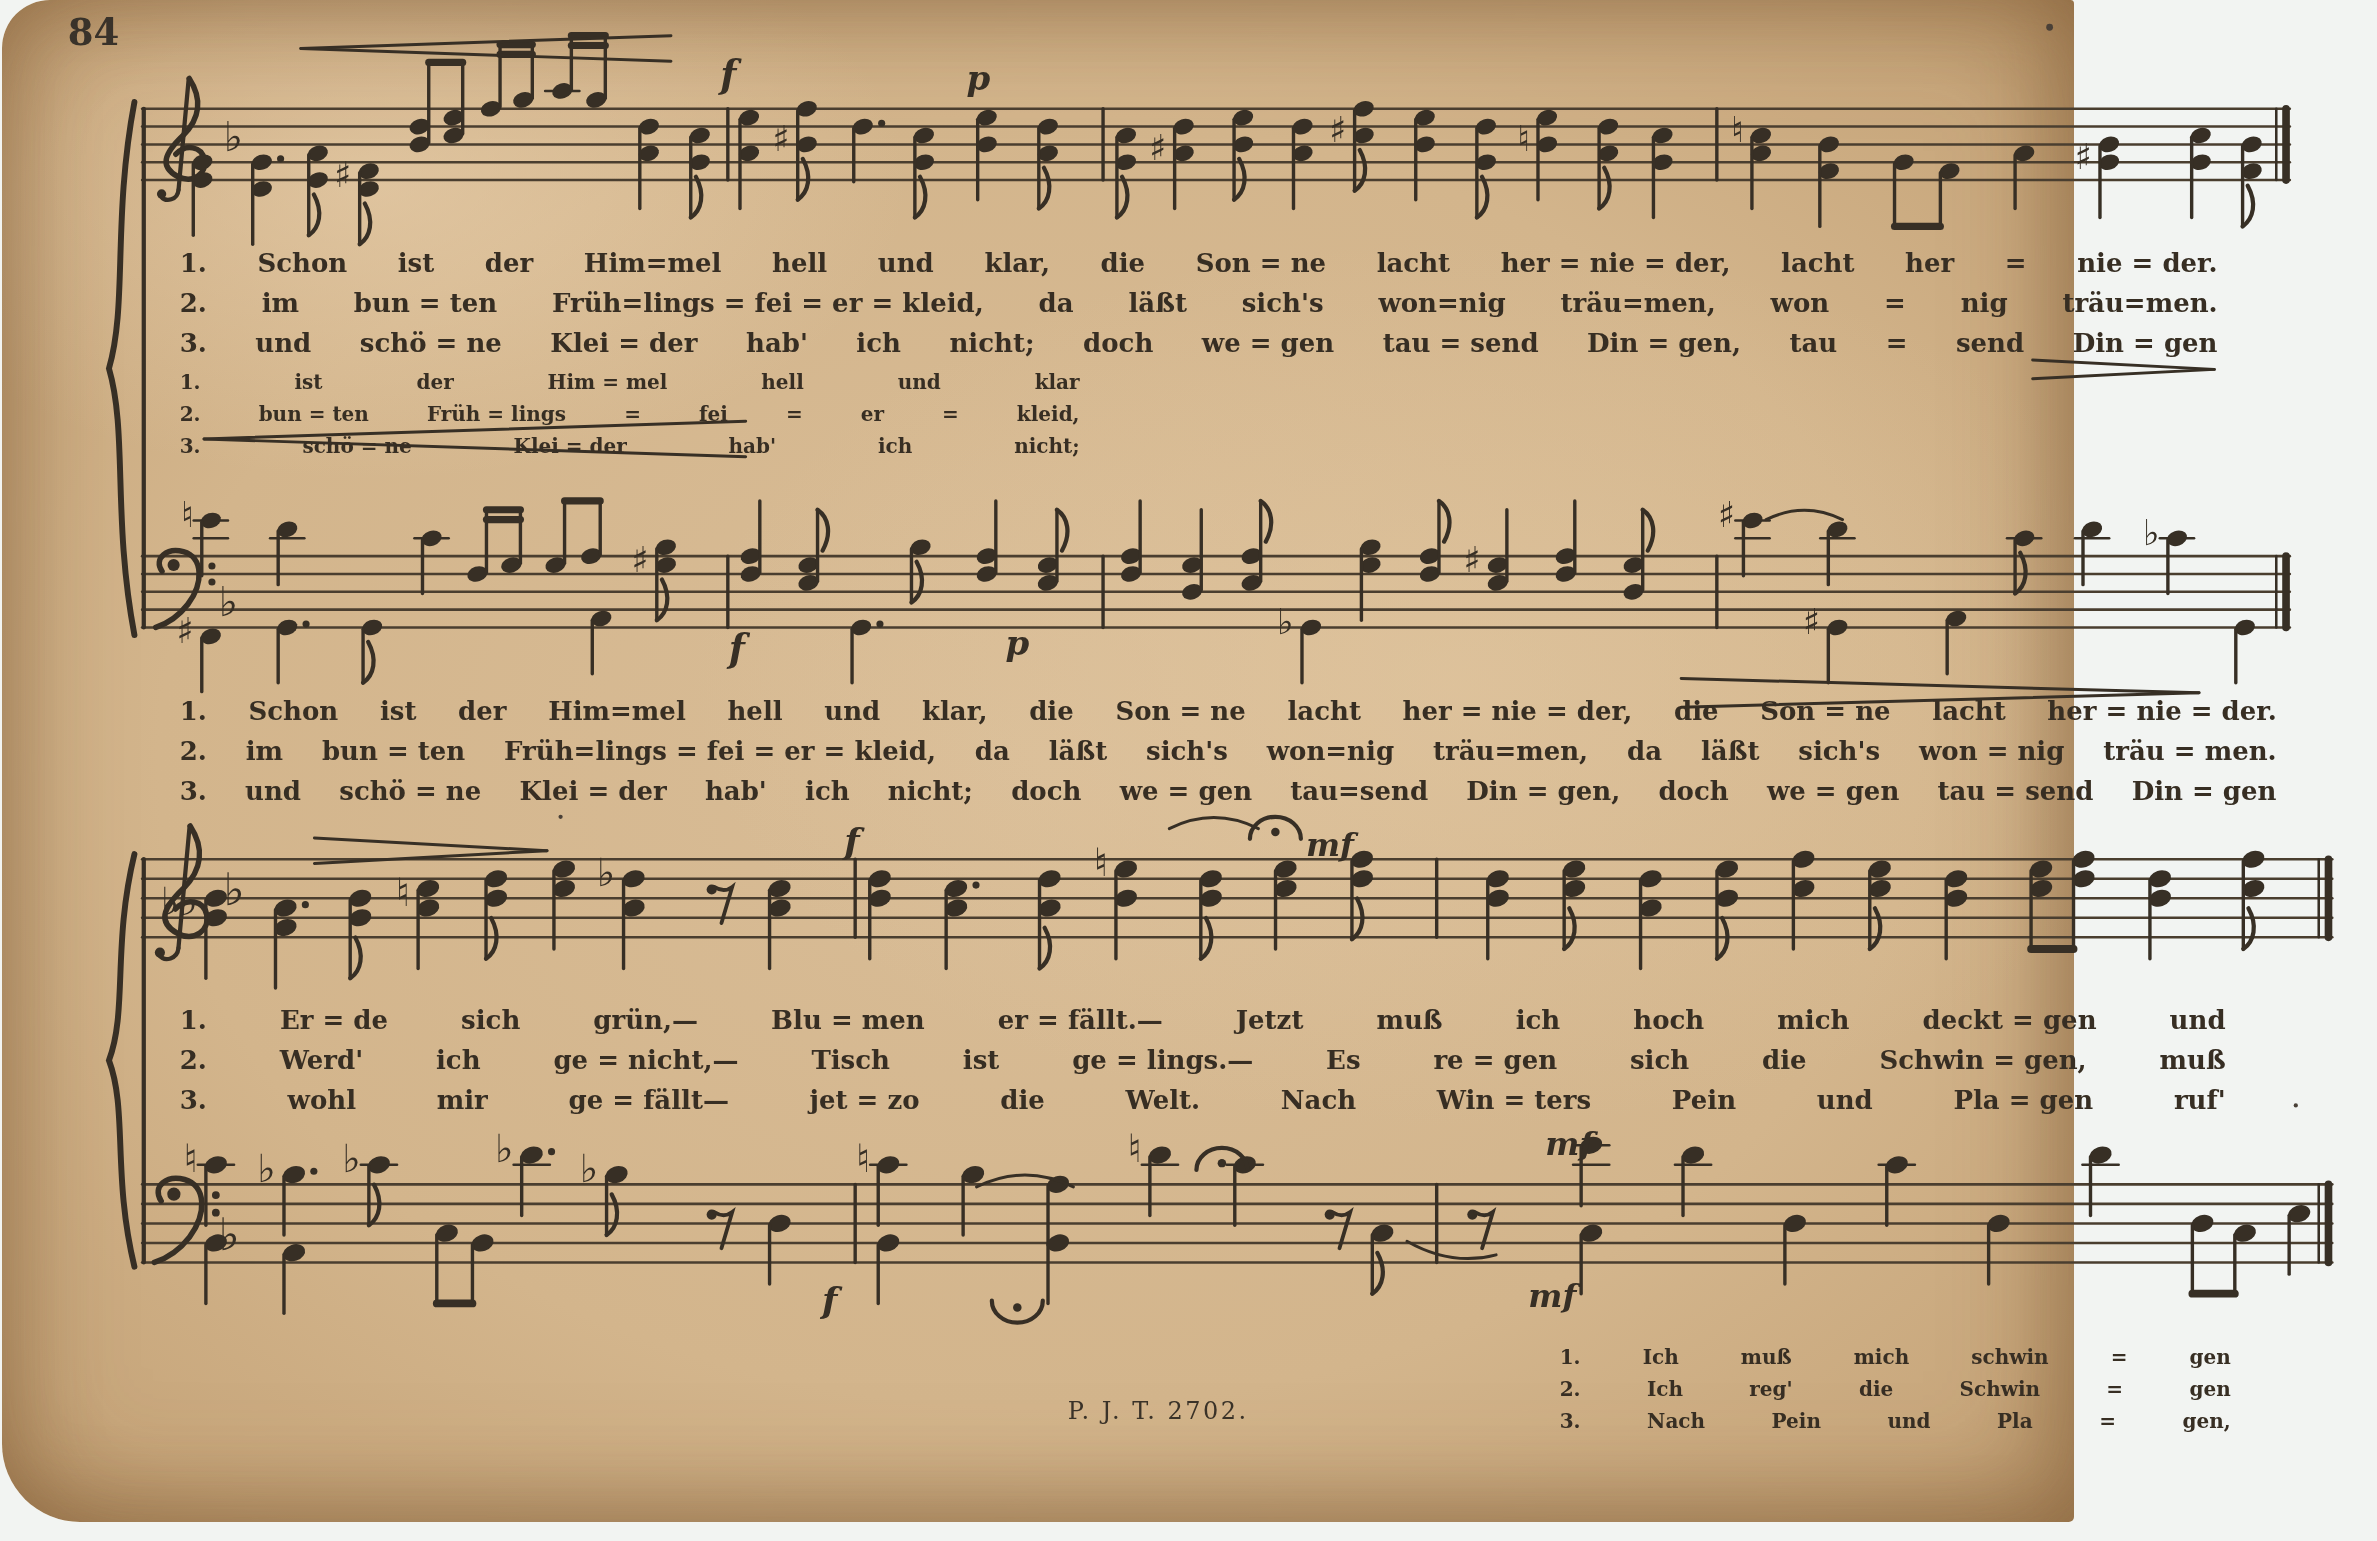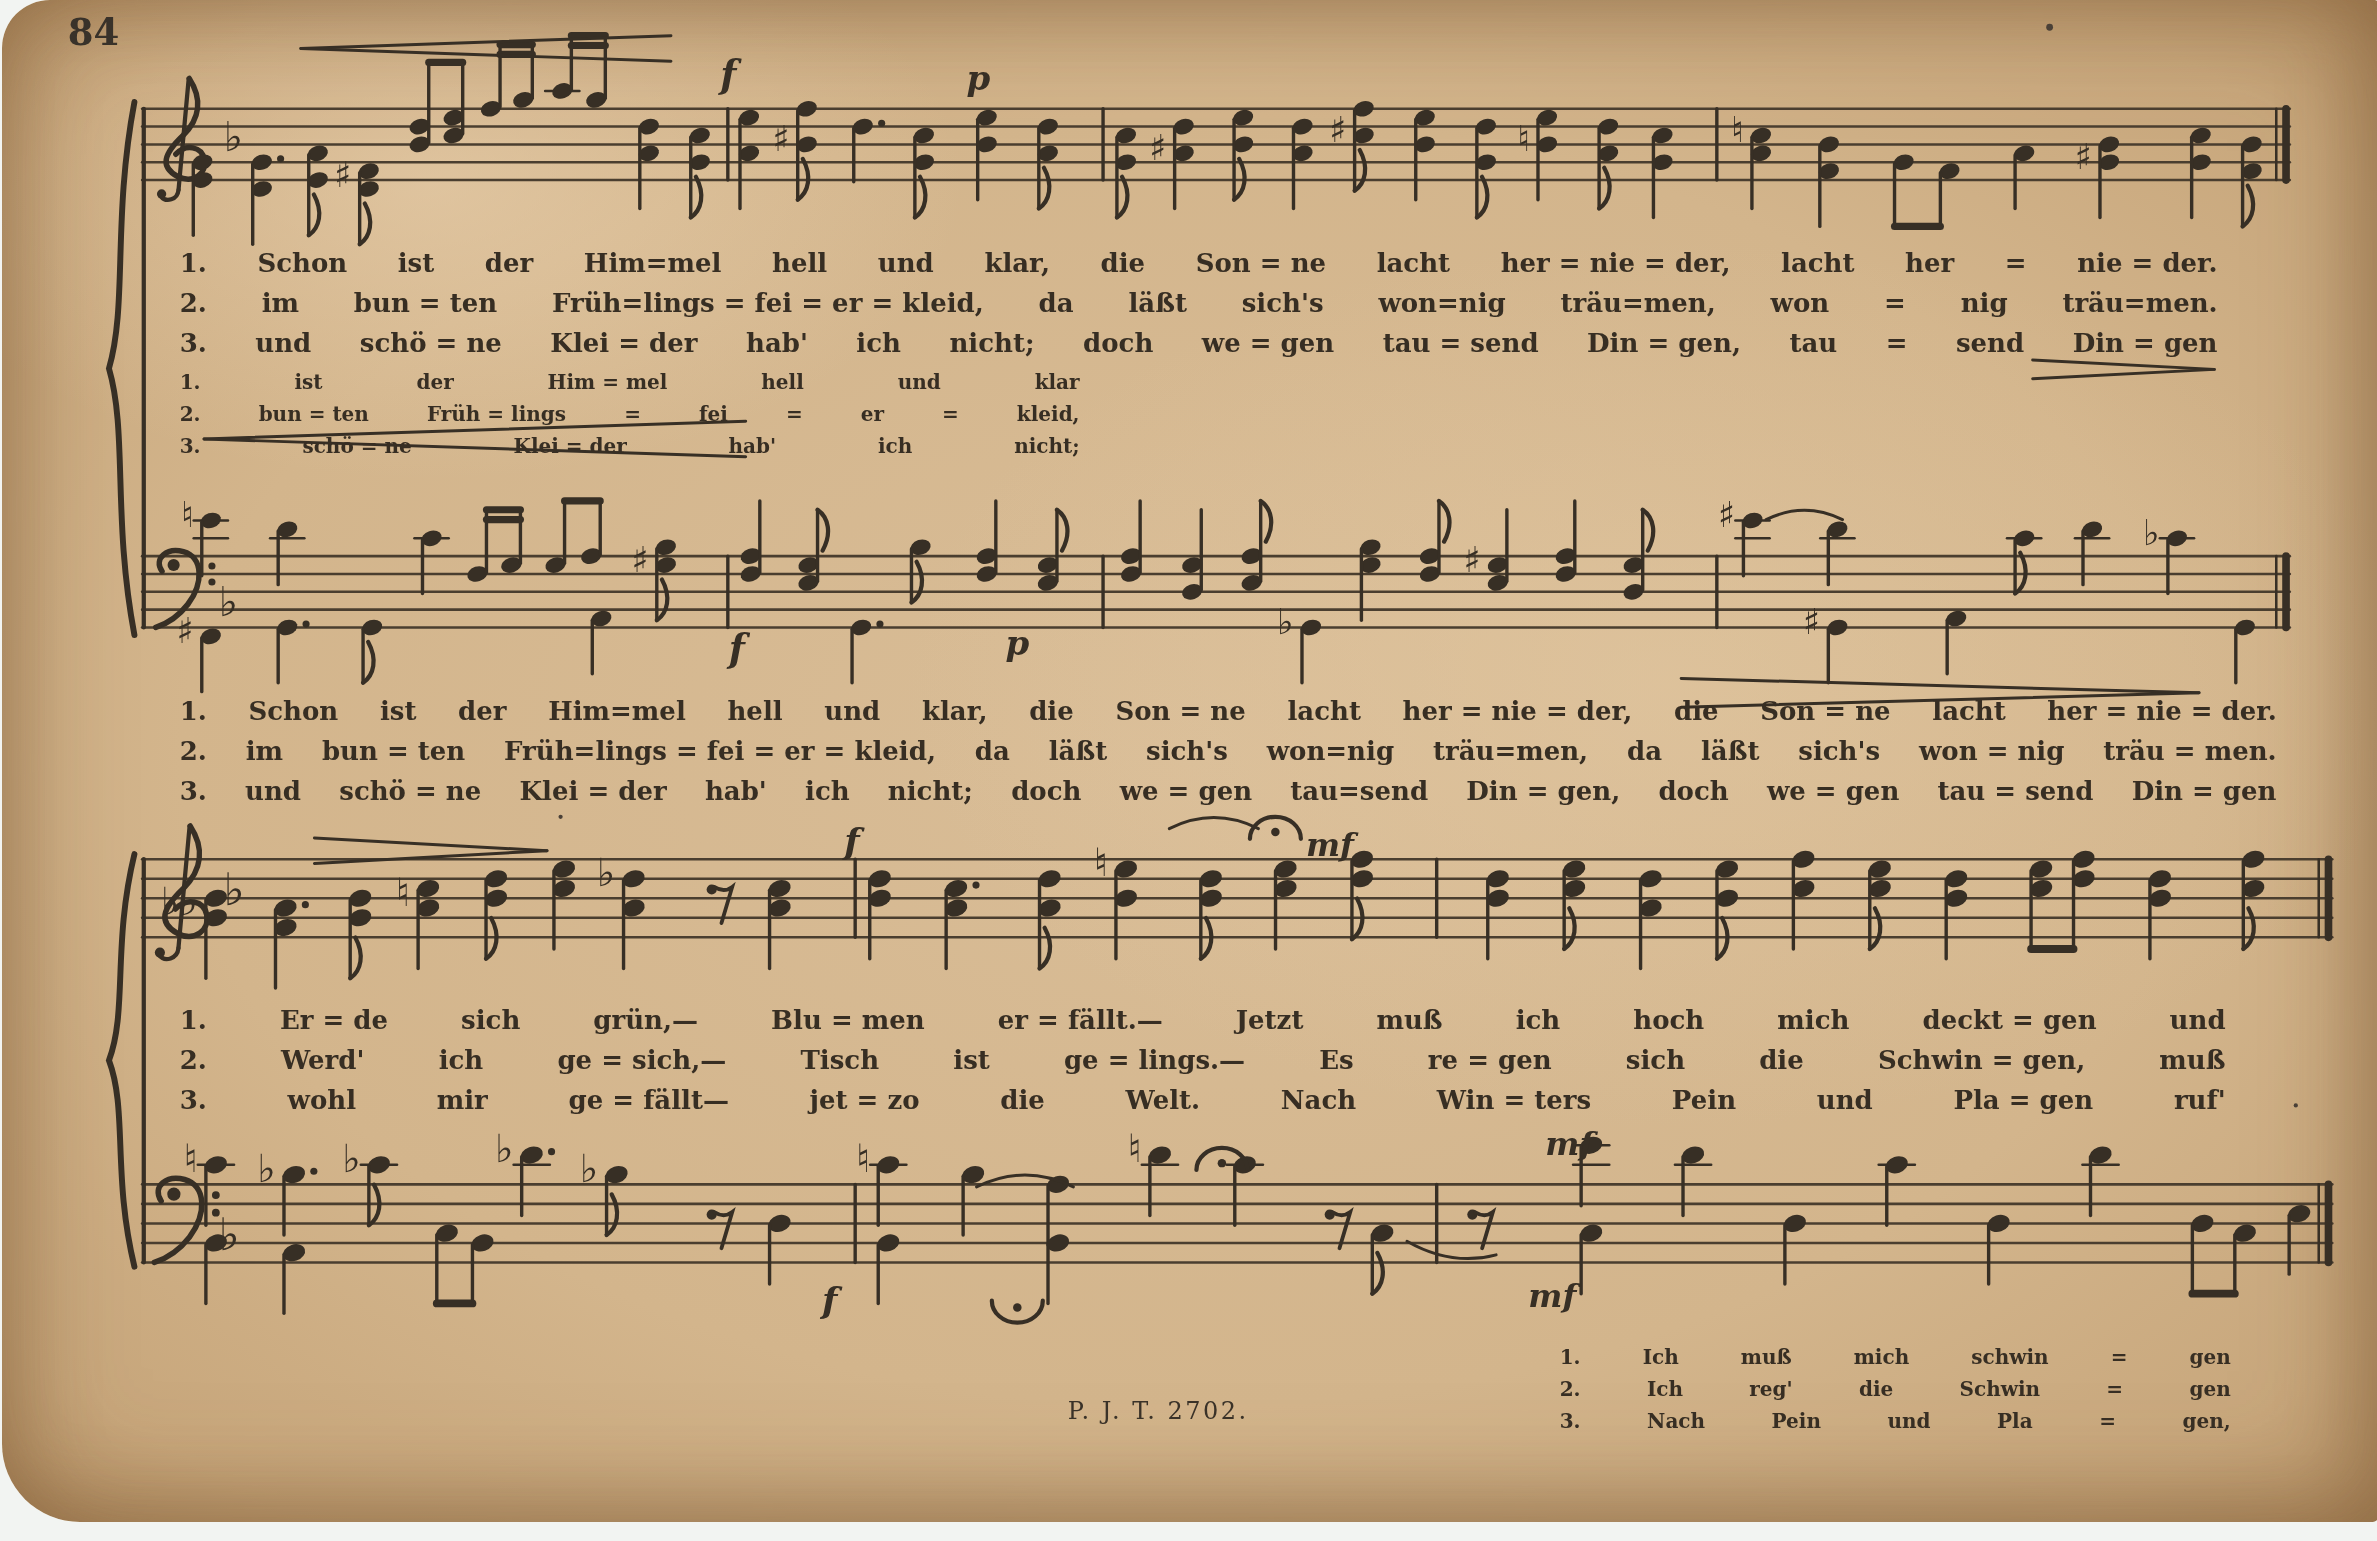--- a/index.html
+++ b/index.html
@@ -1,18 +1,18 @@
 <!DOCTYPE html>
 <html style="font-size:13.6px"><head>
 <meta charset="utf-8">
 <style>
   html,body{margin:0;padding:0;}
   body{width:2377px;height:1541px;background:#f2f4f2;position:relative;
        font-family:"DejaVu Serif",serif;overflow:hidden;}
-  .page{position:absolute;left:1.7px;top:0;width:2376px;height:1522px;
+  .page{position:absolute;left:1.7px;top:0;width:2072px;height:1522px;
     border-radius:48px 3.4px 5.1px 78px;
     background:
       radial-gradient(764px 425px at 18% 12%, rgba(236,212,178,.55), rgba(0,0,0,0) 70%),
       radial-gradient(1019px 594px at 70% 45%, rgba(228,202,164,.5), rgba(0,0,0,0) 75%),
       radial-gradient(ellipse at 50% 50%, #d9bd97 0%, #d3b58c 60%, #c8a77c 88%, #bd9a6e 100%);
     box-shadow: inset 0 0 127px rgba(118,80,42,.35),
                 inset 25.5px 8.5px 76px rgba(120,82,44,.22),
                 inset -25.5px -17px 76px rgba(110,74,40,.28);}
   .pgnum{position:absolute;left:66px;top:10.2px;font-size:37px;font-weight:700;color:#39322a;}
   #music{position:absolute;left:0;top:0;}
@@ -701,21 +701,21 @@
         <span>ich</span>
         <span>hoch</span>
         <span>mich</span>
         <span>deckt = gen</span>
         <span>und</span>
       </div>
       <div class="lrow" style="height: 40px;">
         <span>2.</span>
         <span>Werd'</span>
         <span>ich</span>
-        <span>ge = sich,—</span>
+        <span>ge = nicht,—</span>
         <span>Tisch</span>
         <span>ist</span>
         <span>ge = lings.—</span>
         <span>Es</span>
         <span>re = gen</span>
         <span>sich</span>
         <span>die</span>
         <span>Schwin = gen,</span>
         <span>muß</span>
       </div>

